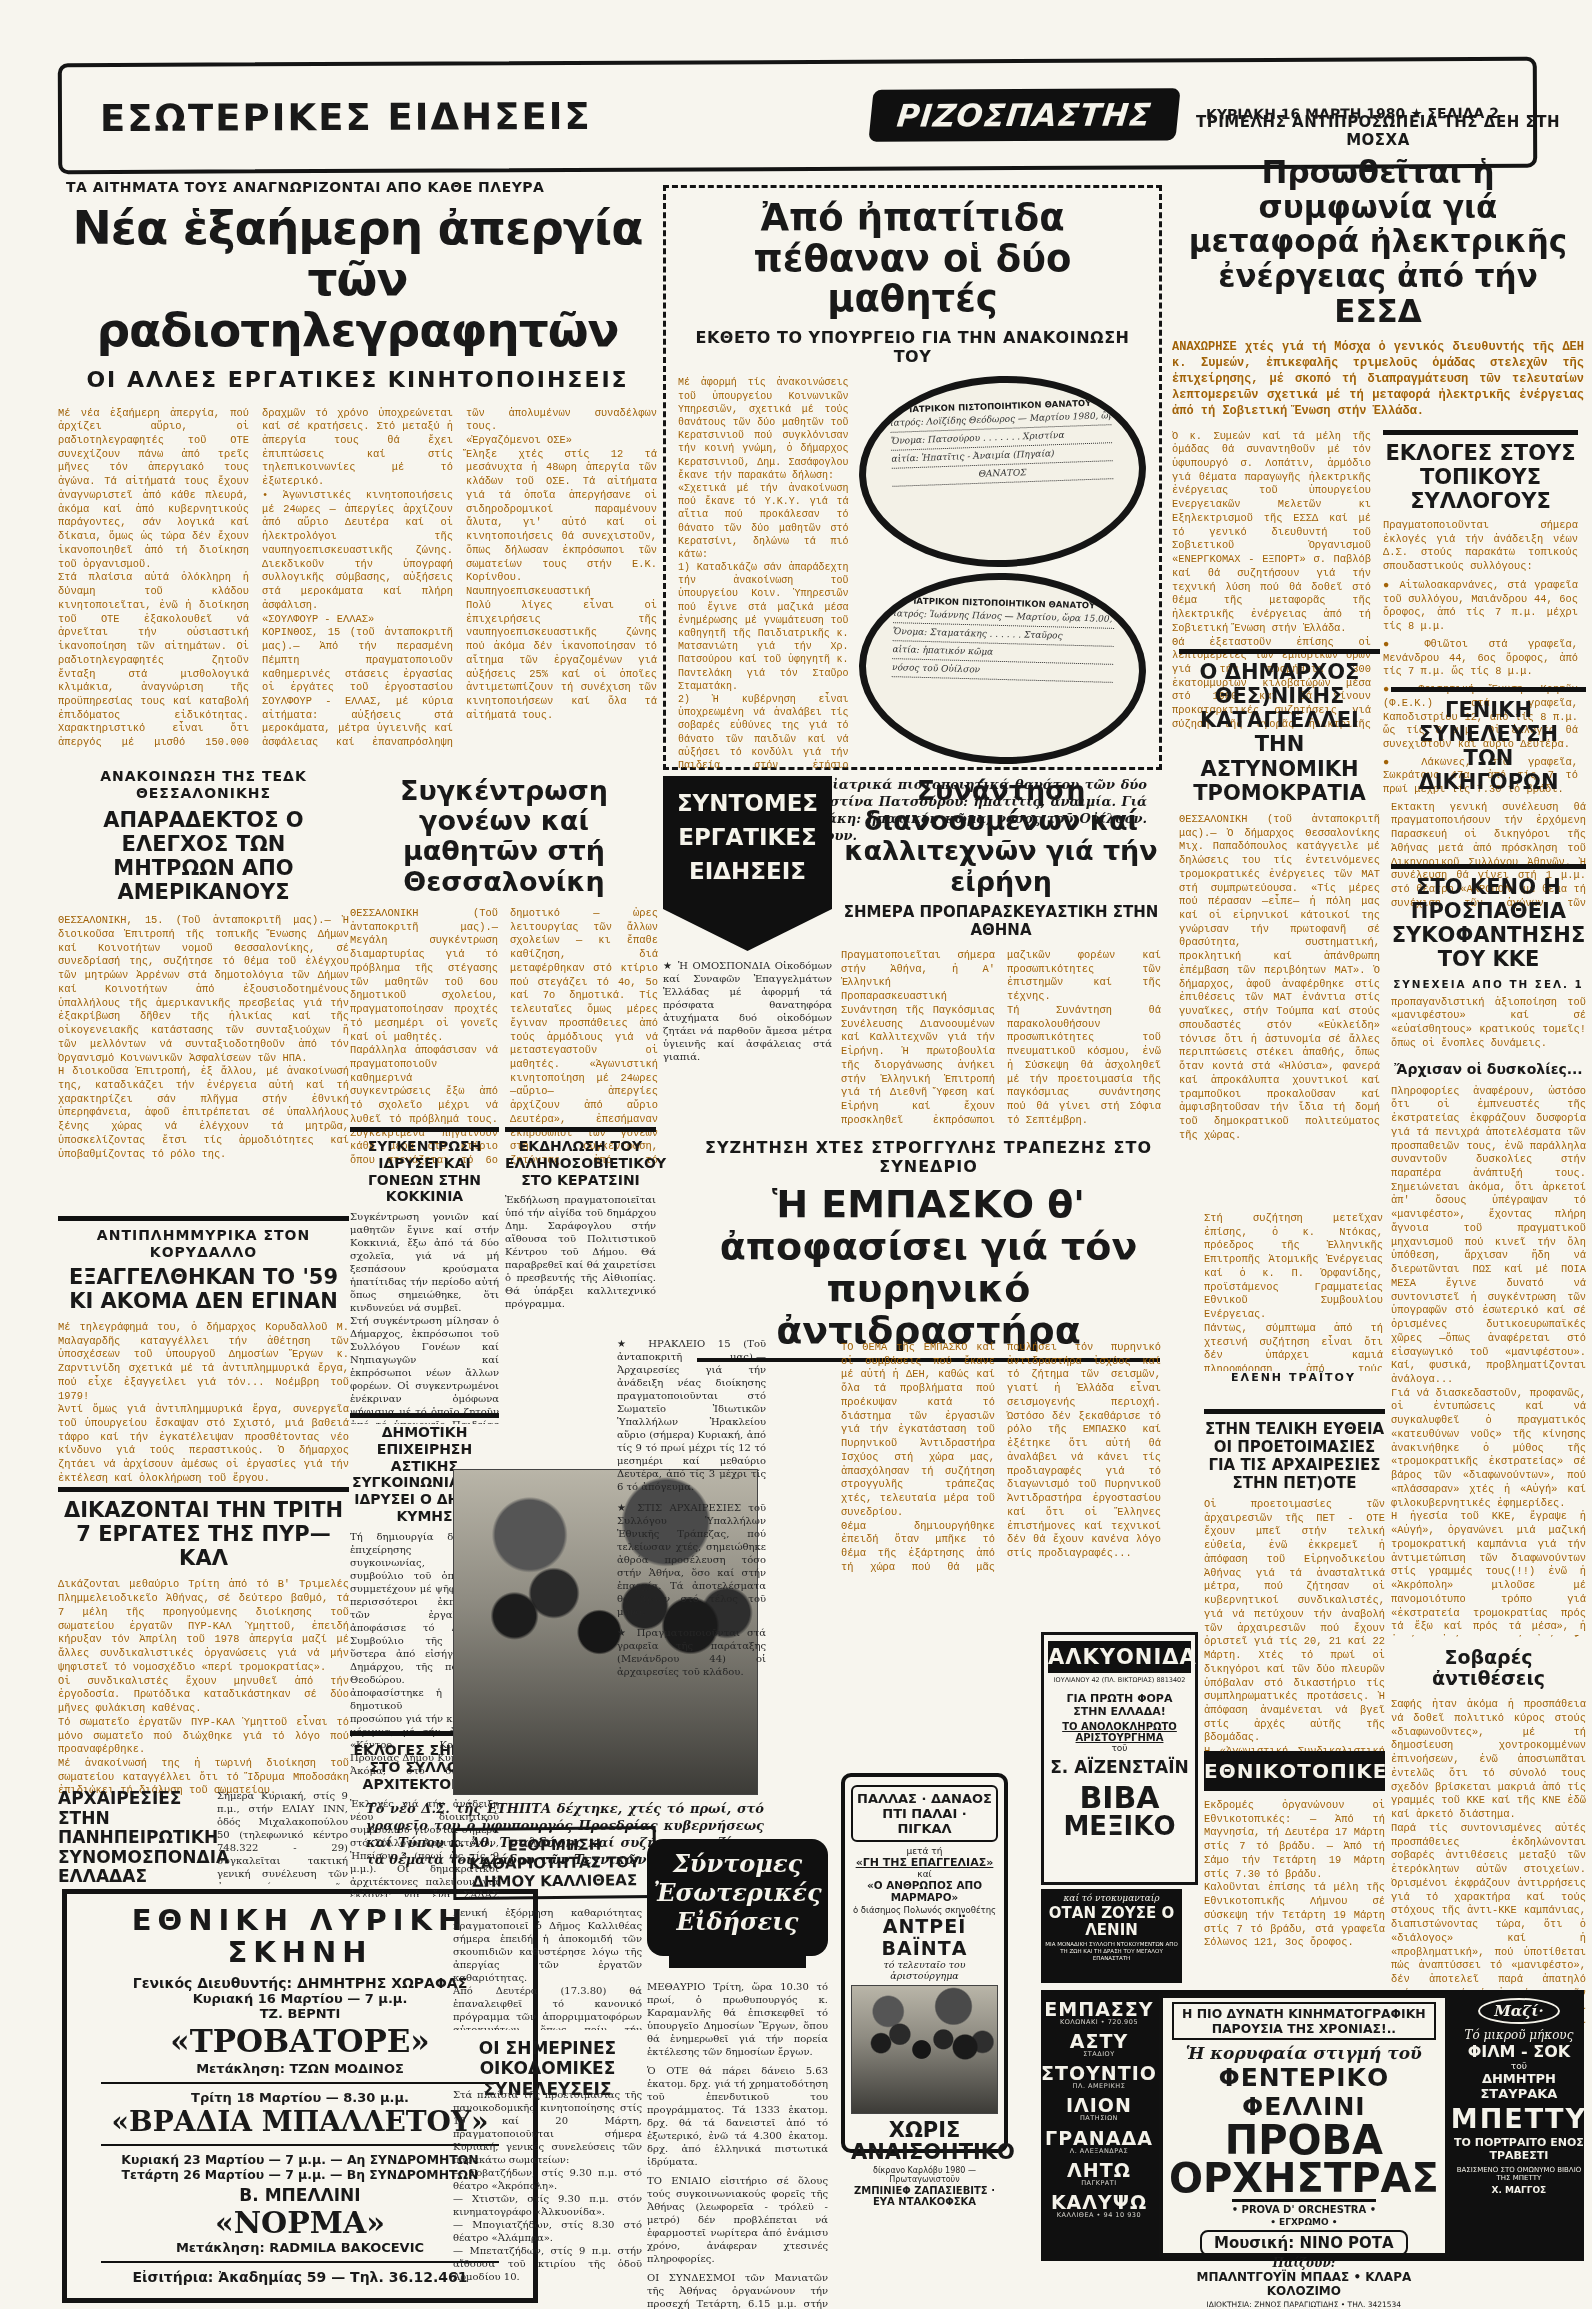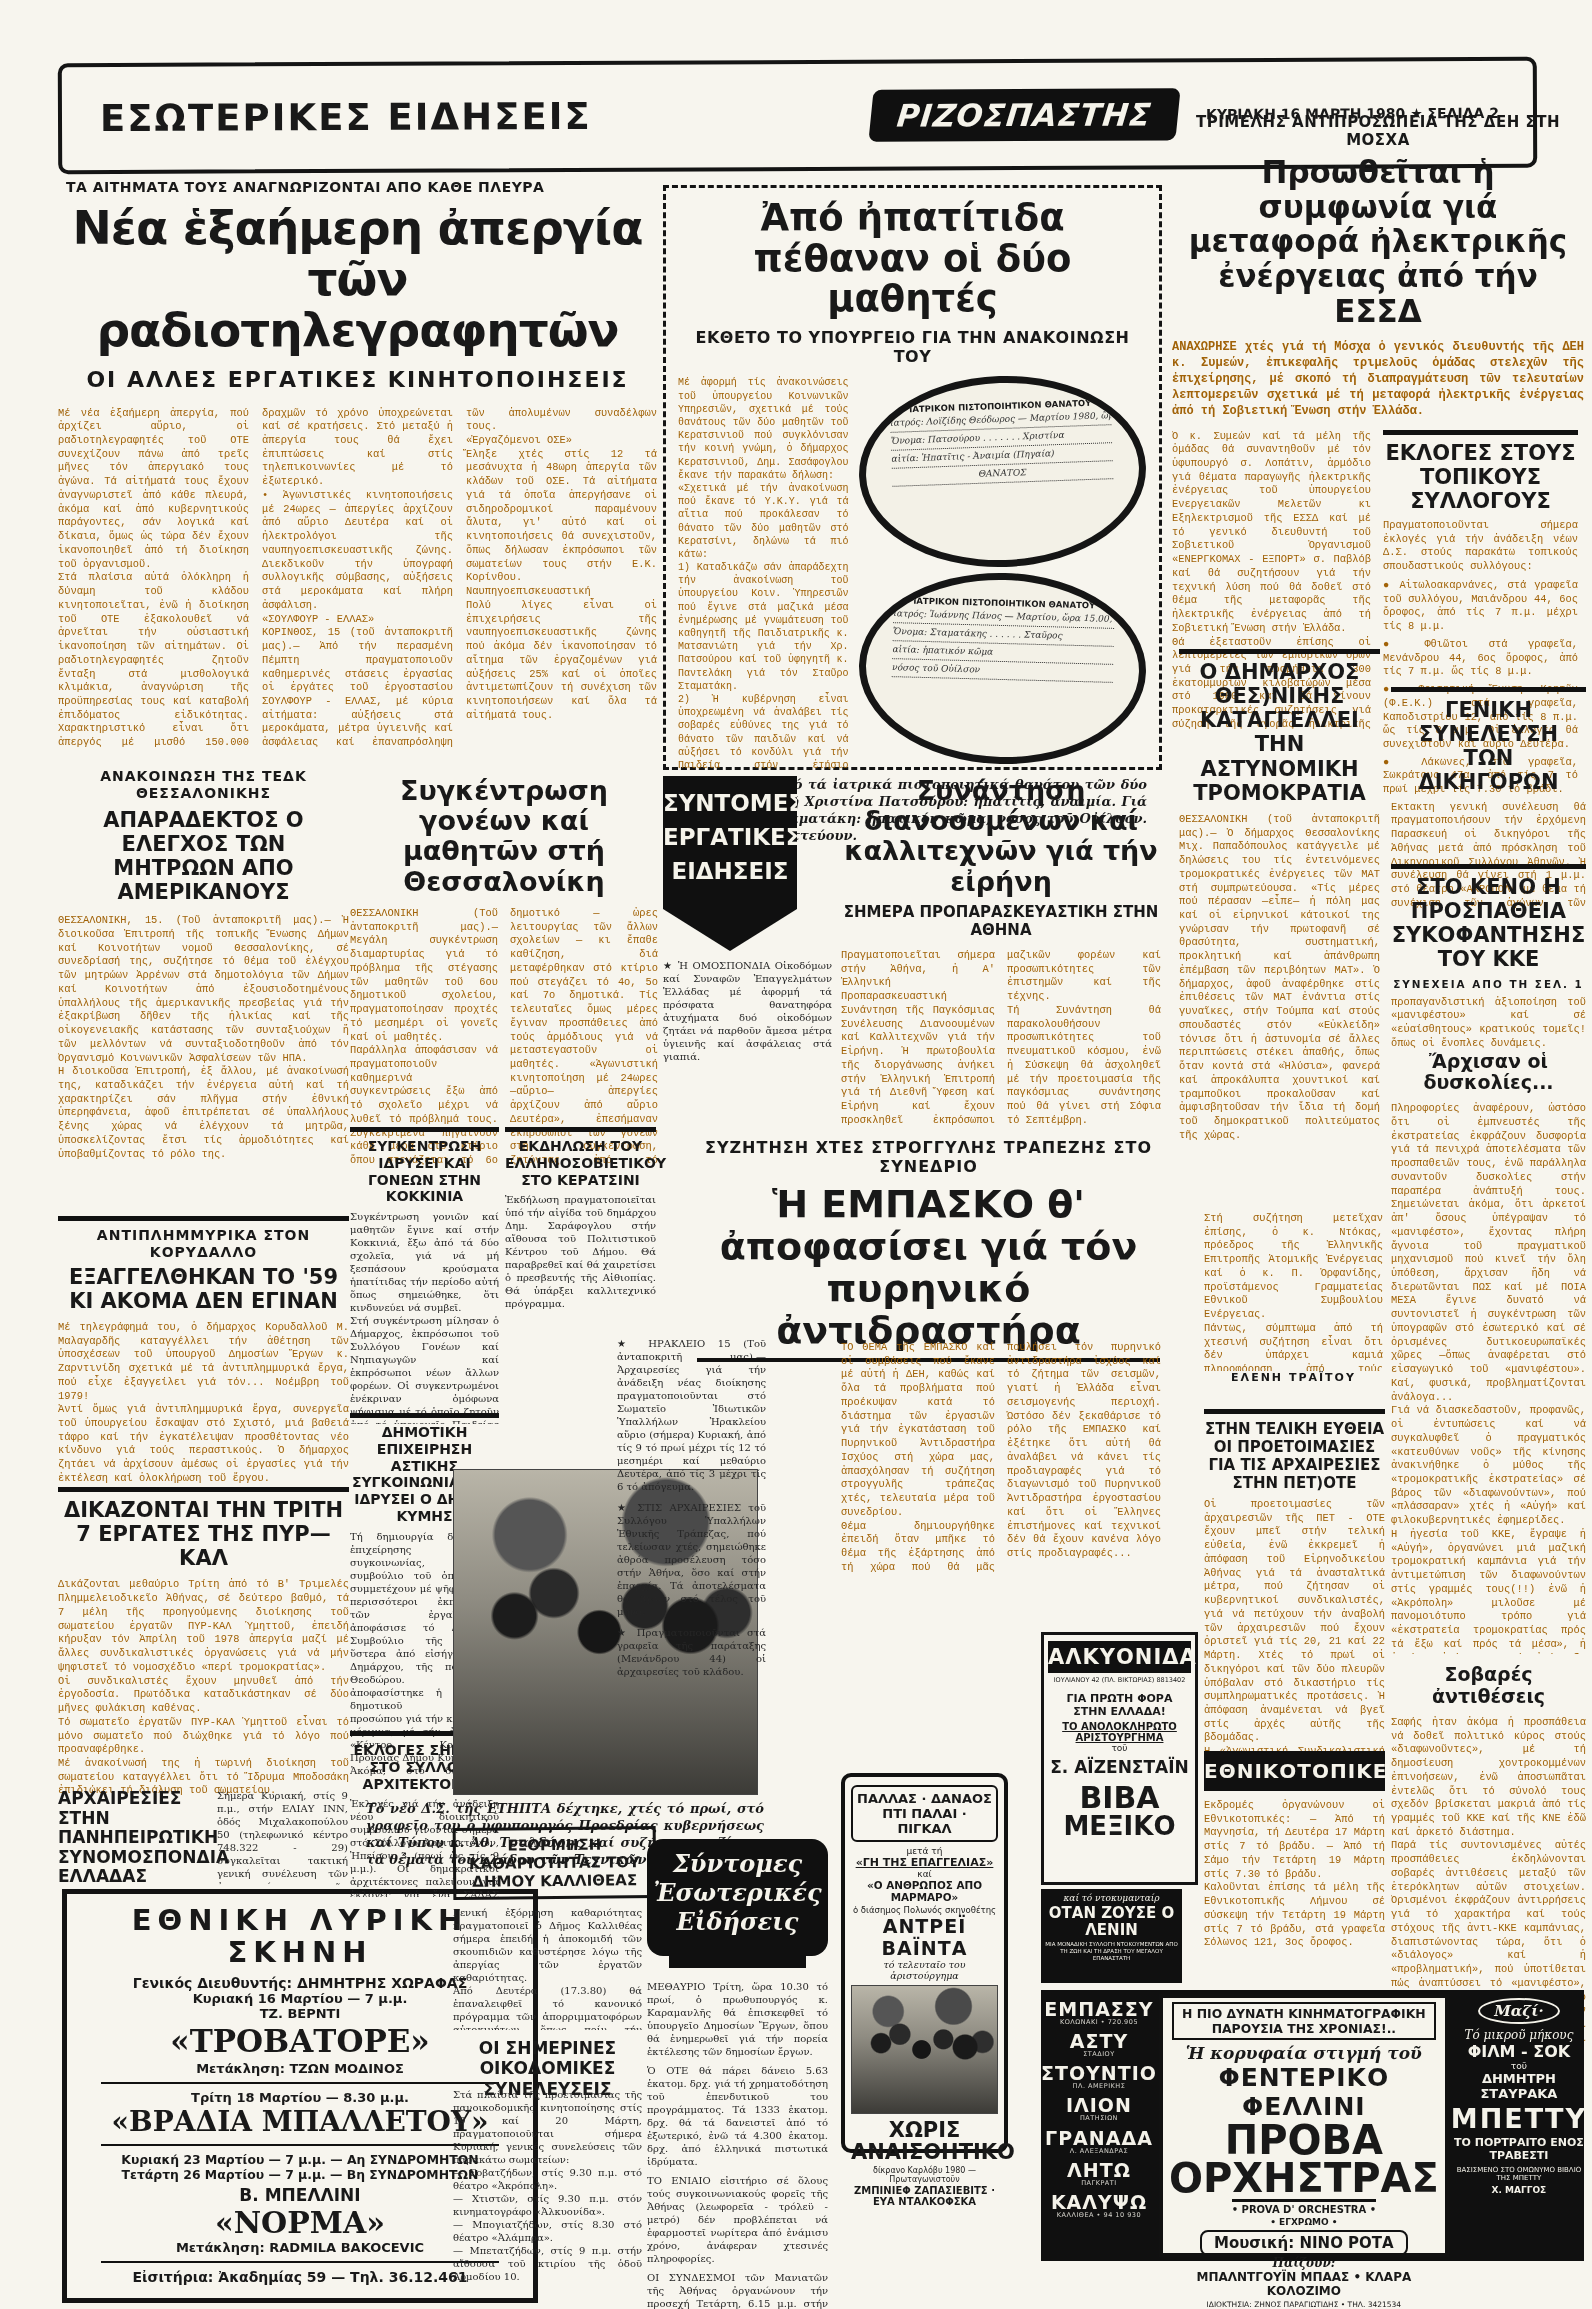--- a/index.html
+++ b/index.html
@@ -146,21 +146,21 @@
 
   <div class="abs" style="left:1391px;top:687px;width:195px;height:173px;">
     <div class="rule-t h-sm ctr">ΓΕΝΙΚΗ ΣΥΝΕΛΕΥΣΗ ΤΩΝ ΔΙΚΗΓΟΡΩΝ</div>
     <div class="body" style="margin-top:6px;height:107px;">Ἔκτακτη γενική συνέλευση θά πραγματοποιήσουν τήν ἐρχόμενη Παρασκευή οἱ δικηγόροι τῆς Ἀθήνας μετά ἀπό πρόσκληση τοῦ Δικηγορικοῦ Συλλόγου Ἀθηνῶν. Ἡ συνέλευση θά γίνει στή 1 μ.μ. στό θέατρο «ΑΚΡΟΠΟΛ» μέ θέμα τή συνέχιση τῶν ἀγώνων τῶν δικηγόρων γιά τήν ἐπίλυση τῶν προβλημάτων πού ἀπασχολοῦν τόν κλάδο.</div>
   </div>
 
   <div class="abs" style="left:1391px;top:864px;width:195px;height:1116px;">
     <div class="rule-t h-sm ctr">ΣΤΟ ΚΕΝΟ Η ΠΡΟΣΠΑΘΕΙΑ ΣΥΚΟΦΑΝΤΗΣΗΣ ΤΟΥ ΚΚΕ</div>
     <div class="b ctr" style="font-size:10.4px;letter-spacing:2px;margin-top:6px;">ΣΥΝΕΧΕΙΑ ΑΠΟ ΤΗ ΣΕΛ. 1</div>
     <div class="body" style="margin-top:6px;">προπαγανδιστική ἀξιοποίηση τοῦ «μανιφέστου» καί σέ «εὐαίσθητους» κρατικούς τομεῖς! ὅπως οἱ ἔνοπλες δυνάμεις.</div>
-    <div class="h-sm ctr" style="font-size:19px;">Ἄρχισαν οἱ δυσκολίες...</div>
+    <div class="h-sm ctr" style="margin-top:10px;font-size:14px;">Ἄρχισαν οἱ δυσκολίες...</div>
     <div class="body" style="margin-top:8px;height:552px;">Πληροφορίες ἀναφέρουν, ὡστόσο ὅτι οἱ ἐμπνευστές τῆς ἐκστρατείας ἐκφράζουν δυσφορία γιά τά πενιχρά ἀποτελέσματα τῶν προσπαθειῶν τους, ἐνῶ παράλληλα συναντοῦν δυσκολίες στήν παραπέρα ἀνάπτυξή τους. Σημειώνεται ἀκόμα, ὅτι ἀρκετοί ἀπ' ὅσους ὑπέγραψαν τό «μανιφέστο», ἔχοντας πλήρη ἄγνοια τοῦ πραγματικοῦ μηχανισμοῦ πού κινεῖ τήν ὅλη ὑπόθεση, ἄρχισαν ἤδη νά διερωτῶνται ΠΩΣ καί μέ ΠΟΙΑ ΜΕΣΑ ἔγινε δυνατό νά συντονιστεῖ ἡ συγκέντρωση τῶν ὑπογραφῶν στό ἐσωτερικό καί σέ ὁρισμένες δυτικοευρωπαϊκές χῶρες —ὅπως ἀναφέρεται στό εἰσαγωγικό τοῦ «μανιφέστου». Καί, φυσικά, προβληματίζονται ἀνάλογα...
 Γιά νά διασκεδαστοῦν, προφανῶς, οἱ ἐντυπώσεις καί νά συγκαλυφθεῖ ὁ πραγματικός «κατευθύνων νοῦς» τῆς κίνησης ἀνακινήθηκε ὁ μύθος τῆς «τρομοκρατικῆς ἐκστρατείας» σέ βάρος τῶν «διαφωνούντων», πού «πλάσσαραν» χτές ἡ «Αὐγή» καί φιλοκυβερνητικές ἐφημερίδες.
 Ἡ ἡγεσία τοῦ ΚΚΕ, ἔγραψε ἡ «Αὐγή», ὀργανώνει μιά μαζική τρομοκρατική καμπάνια γιά τήν ἀντιμετώπιση τῶν διαφωνούντων στίς γραμμές τους(!!) ἐνῶ ἡ «Ἀκρόπολη» μιλοῦσε μέ πανομοιότυπο τρόπο γιά «ἐκστρατεία τρομοκρατίας πρός τά ἔξω καί πρός τά μέσα», ἡ ὁποία εὑρίσκεται σέ ἀνάπτυξη ἀπό τή σημερινή ἡγεσία τοῦ ΚΚΕ ἐξ. γιά νά ἀνακοπεῖ ἡ μεγάλη ἐσωκομματική κρίση πού ξέσπασε...</div>
     <div class="h-sm ctr" style="margin-top:10px;font-size:19px;">Σοβαρές ἀντιθέσεις</div>
     <div class="body" style="margin-top:8px;height:328px;">Σαφής ἦταν ἀκόμα ἡ προσπάθεια νά δοθεῖ πολιτικό κύρος στούς «διαφωνοῦντες», μέ τή δημοσίευση χοντροκομμένων ἐπινοήσεων, ἐνῶ ἀποσιωπᾶται ἐντελῶς ὅτι τό σύνολό τους σχεδόν βρίσκεται μακριά ἀπό τίς γραμμές τοῦ ΚΚΕ καί τῆς ΚΝΕ ἐδῶ καί ἀρκετό διάστημα.
 Παρά τίς συντονισμένες αὐτές προσπάθειες ἐκδηλώνονται σοβαρές ἀντιθέσεις μεταξύ τῶν ἑτερόκλητων αὐτῶν στοιχείων. Ὁρισμένοι ἐκφράζουν ἀντιρρήσεις γιά τό χαρακτήρα καί τούς στόχους τῆς ἀντι-ΚΚΕ καμπάνιας, διαπιστώνοντας τώρα, ὅτι ὁ «διάλογος» καί ἡ «προβληματική», πού ὑποτίθεται πώς ἀναπτύσσει τό «μανιφέστο», δέν ἀποτελεῖ παρά ἀπατηλό πρόσχημα γιά τήν ὑπονόμευση τῶν γραμμῶν της. Εἶναι χαρακτηριστικό ὅτι πολλοί ἀριστεροί ἀγωνιστές, πού κινοῦνται πέρα ἀπό τό χῶρο τοῦ ΚΚΕ, ἐκφράζουν ζωηρή ἀγανάχτηση γιά τό προβοκατόρικο αὐτό ἐγχείρημα στό ὁποῖο διαβλέπουν μιά νέα ἔκδοση ἀνάλογων ὑπονομευτικῶν ἐνεργειῶν τοῦ παρελθόντος.</div>
   </div>
 
   <div class="abs" style="left:58px;top:768px;width:291px;height:444px;">
     <div class="h-xs ctr" style="letter-spacing:1px;">ΑΝΑΚΟΙΝΩΣΗ ΤΗΣ ΤΕΔΚ ΘΕΣΣΑΛΟΝΙΚΗΣ</div>
@@ -233,21 +233,21 @@
   </div>
 
   <div class="abs" style="left:505px;top:1127px;width:151px;height:335px;">
     <div class="rule-t h-xs ctr">ΕΚΔΗΛΩΣΗ ΤΟΥ ΕΛΛΗΝΟΣΟΒΙΕΤΙΚΟΥ ΣΤΟ ΚΕΡΑΤΣΙΝΙ</div>
     <div class="body-s" style="margin-top:5px;height:269px;">Ἐκδήλωση πραγματοποιεῖται ὑπό τήν αἰγίδα τοῦ δημάρχου Δημ. Σαράφογλου στήν αἴθουσα τοῦ Πολιτιστικοῦ Κέντρου τοῦ Δήμου. Θά παραβρεθεῖ καί θά χαιρετίσει ὁ πρεσβευτής τῆς Αἰθιοπίας. Θά ὑπάρξει καλλιτεχνικό πρόγραμμα.</div>
   </div>
 
   <div class="abs photo" style="left:453px;top:1469px;width:303px;height:324px;"></div>
   <div class="abs serif-i b" style="left:366px;top:1801px;width:398px;font-size:13px;line-height:1.3;text-align:justify;">Τό νέο Δ.Σ. τῆς ΕΤΗΠΤΑ δέχτηκε, χτές τό πρωί, στό γραφεῖο του ὁ ὑφυπουργός Προεδρίας κυβερνήσεως καί Τύπου κ. Ἀθ. Τσαλδάρης καί συζήτησε μαζί του τά θέματα τοῦ κλάδου τῶν Τεχνικῶν Τύπου.</div>
 
-  <div class="abs blackbox ctr" style="left:663px;top:776px;width:134px;height:175px;clip-path:polygon(0 0,100% 0,100% 76%,50% 100%,0 76%);padding-top:14px;box-sizing:border-box;">
+  <div class="abs blackbox ctr" style="left:663px;top:776px;width:169px;height:175px;clip-path:polygon(0 0,100% 0,100% 76%,50% 100%,0 76%);padding-top:14px;box-sizing:border-box;">
     <div class="b" style="font-size:23px;">ΣΥΝΤΟΜΕΣ</div>
     <div class="b" style="font-size:23px;margin-top:8px;">ΕΡΓΑΤΙΚΕΣ</div>
     <div class="b" style="font-size:23px;margin-top:8px;">ΕΙΔΗΣΕΙΣ</div>
   </div>
   <div class="abs" style="left:663px;top:959px;width:169px;height:171px;">
     <div class="body-s" style="height:100%;">★ Ἡ ΟΜΟΣΠΟΝΔΙΑ Οἰκοδόμων καί Συναφῶν Ἐπαγγελμάτων Ἑλλάδας μέ ἀφορμή τά πρόσφατα θανατηφόρα ἀτυχήματα δυό οἰκοδόμων ζητάει νά παρθοῦν ἄμεσα μέτρα ὑγιεινῆς καί ἀσφάλειας στά γιαπιά.</div>
   </div>
   <div class="abs" style="left:617px;top:1337px;width:149px;height:434px;">
     <div class="body-s">★ ΗΡΑΚΛΕΙΟ 15 (Τοῦ ἀνταποκριτῆ μας).— Ἀρχαιρεσίες γιά τήν ἀνάδειξη νέας διοίκησης πραγματοποιοῦνται στό Σωματεῖο Ἰδιωτικῶν Ὑπαλλήλων Ἡρακλείου αὔριο (σήμερα) Κυριακή, ἀπό τίς 9 τό πρωί μέχρι τίς 12 τό μεσημέρι καί μεθαύριο Δευτέρα, ἀπό τίς 3 μέχρι τίς 6 τό ἀπόγευμα.</div>
     <div class="body-s" style="margin-top:8px;">★ ΣΤΙΣ ΑΡΧΑΙΡΕΣΙΕΣ τοῦ Συλλόγου Ὑπαλλήλων Ἐθνικῆς Τράπεζας, πού τελείωσαν χτές, σημειώθηκε ἀθρόα προσέλευση τόσο στήν Ἀθήνα, ὅσο καί στήν ἐπαρχία. Τά ἀποτελέσματα θά βγοῦν στό τέλος τοῦ μήνα.</div>

